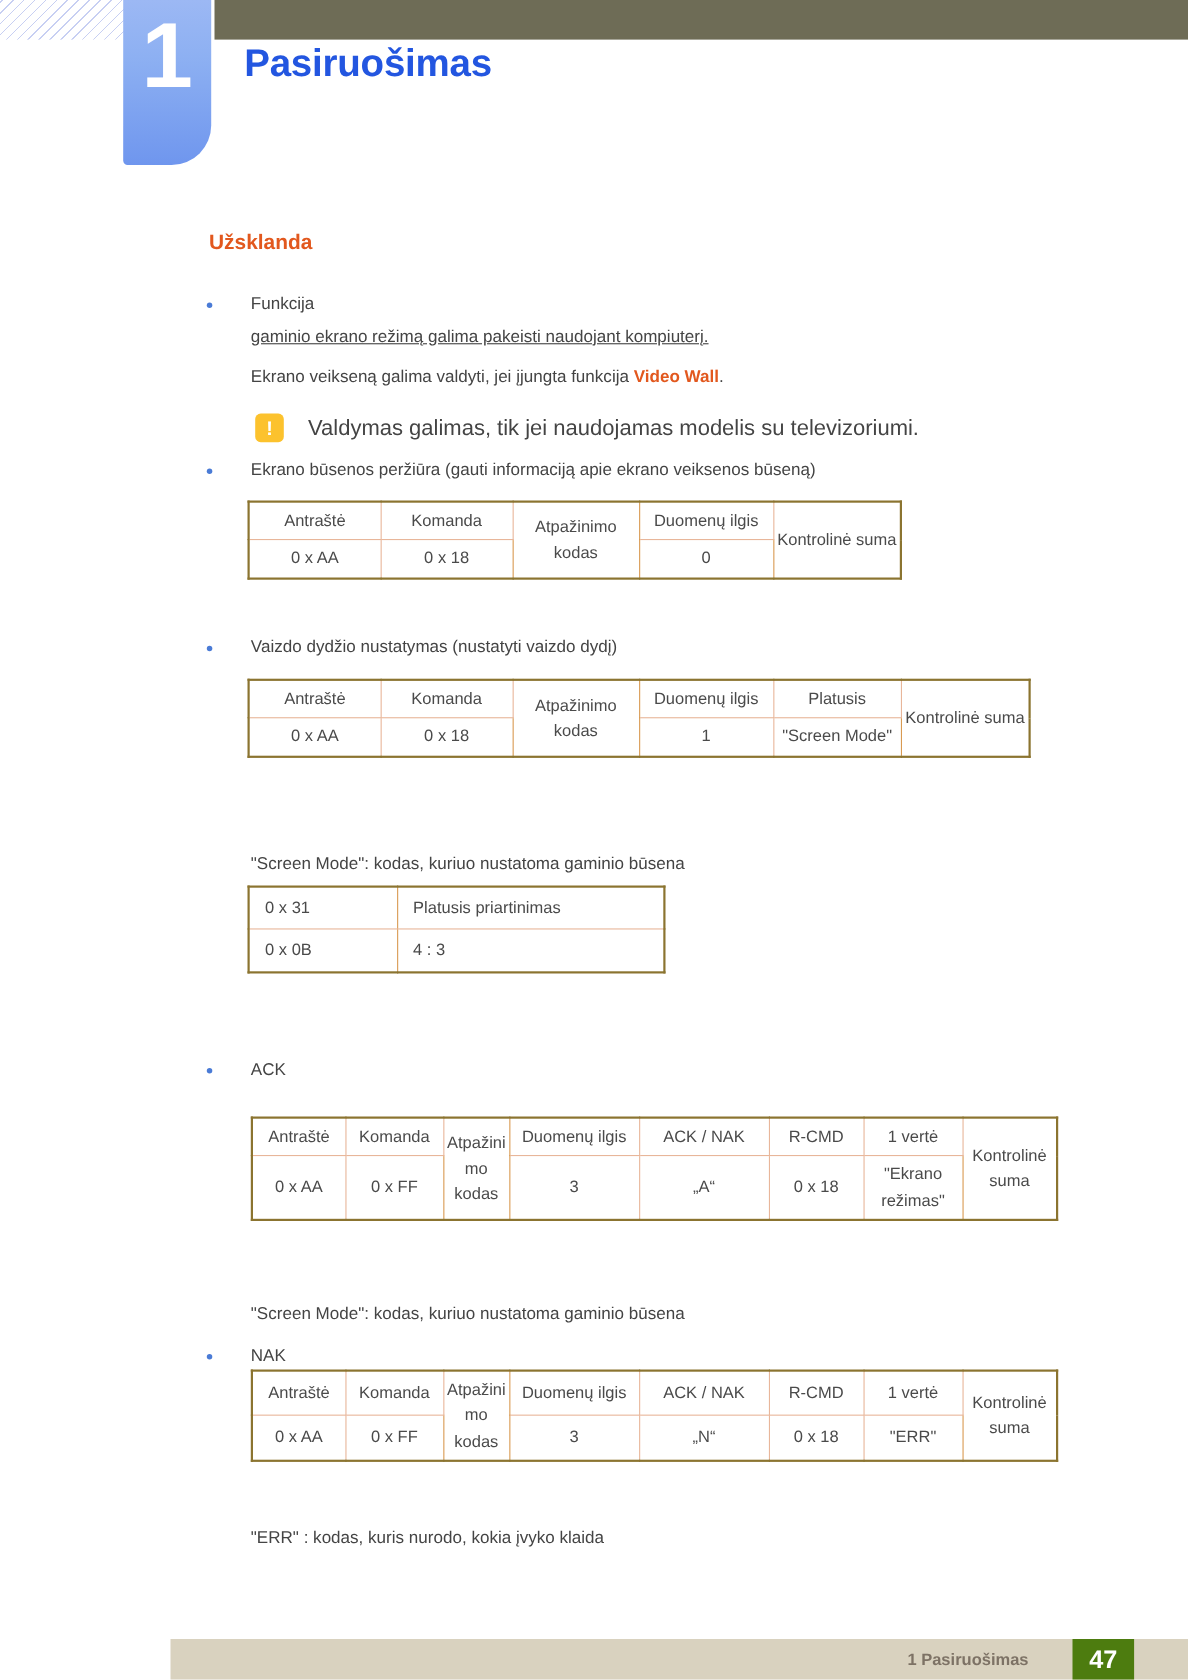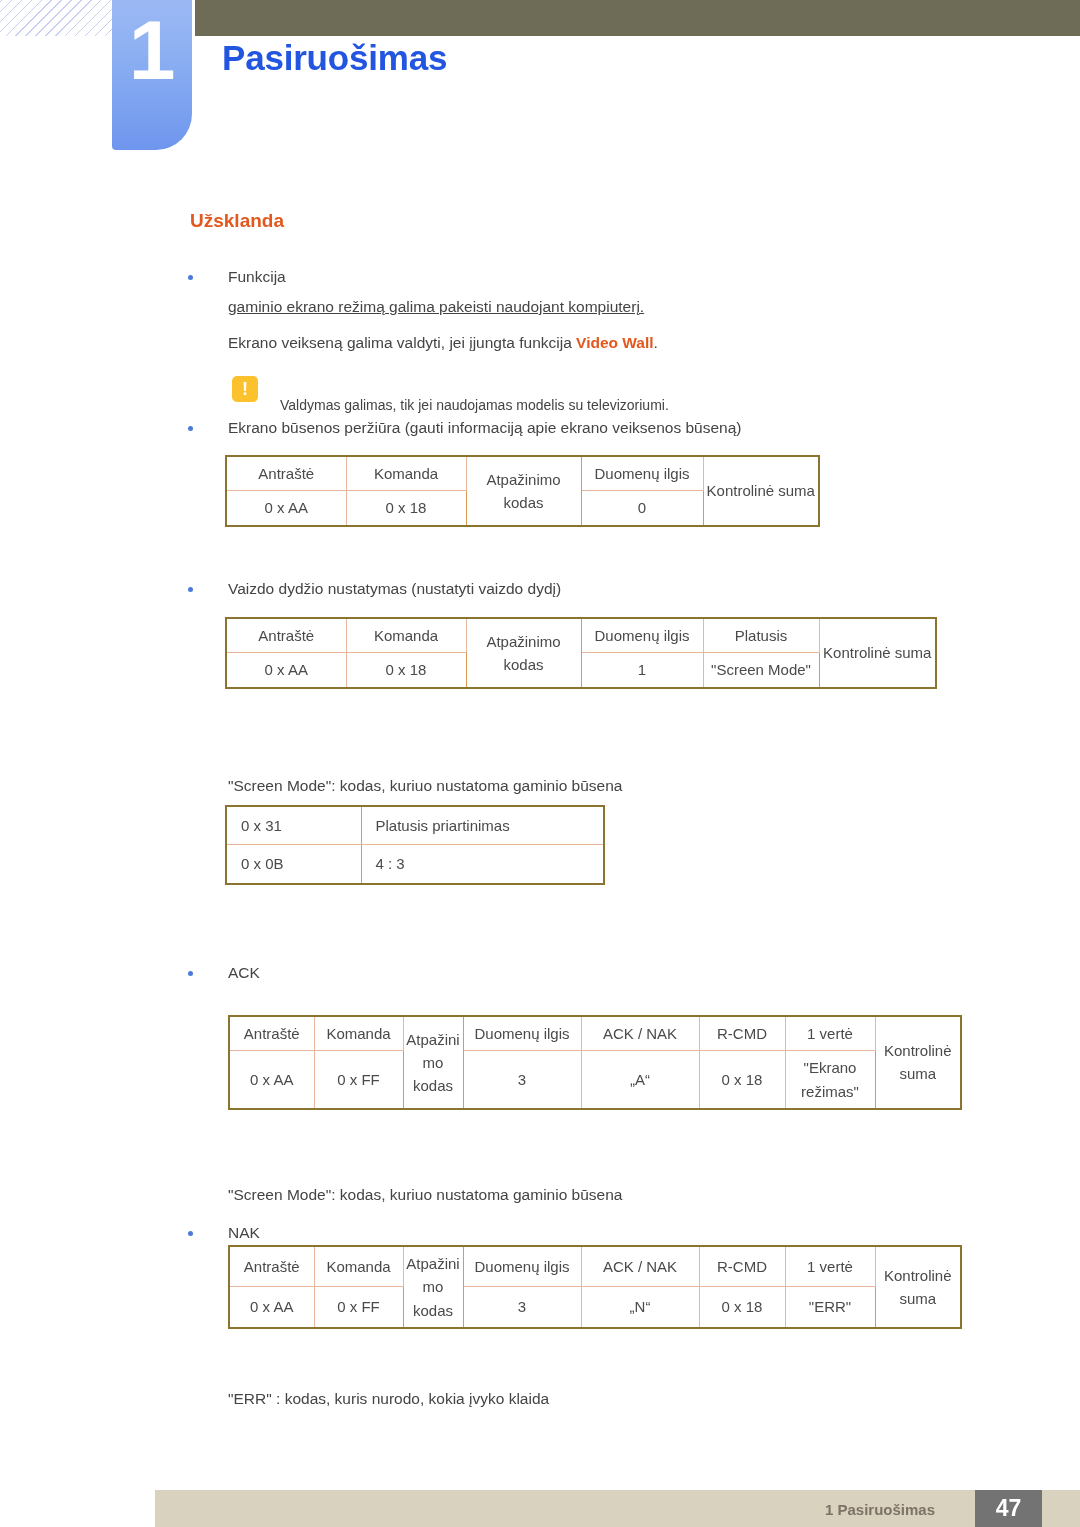--- a/index.html
+++ b/index.html
@@ -133,25 +133,24 @@
     background: #fcc22d;
     color: #ffffff;
     font-size: 18px;
     font-weight: bold;
     line-height: 26px;
     text-align: center;
     flex: 0 0 auto;
   }
   .note-text {
     margin-left: 22px;
-    font-size: 14px;
+    font-size: 20px;
     color: #444444;
     line-height: 26px;
     white-space: nowrap;
-    margin-top: 16px;
   }
 
   
   table.proto {
     position: absolute;
     border-collapse: collapse;
     font-size: 15px;
     color: #4a4a4a;
     background: #ffffff;
     table-layout: fixed;
@@ -195,23 +194,23 @@
     right: 145px;
     top: 1501px;
     font-size: 15px;
     font-weight: bold;
     color: #7d7265;
   }
   .page-box {
     position: absolute;
     left: 975px;
     top: 1490px;
-    width: 67px;
+    width: 56px;
     height: 37px;
-    background: #737373;
+    background: #4d7c0f;
     color: #ffffff;
     font-size: 23px;
     font-weight: bold;
     line-height: 37px;
     text-align: center;
   }
 </style>
 </head>
 <body>
 

